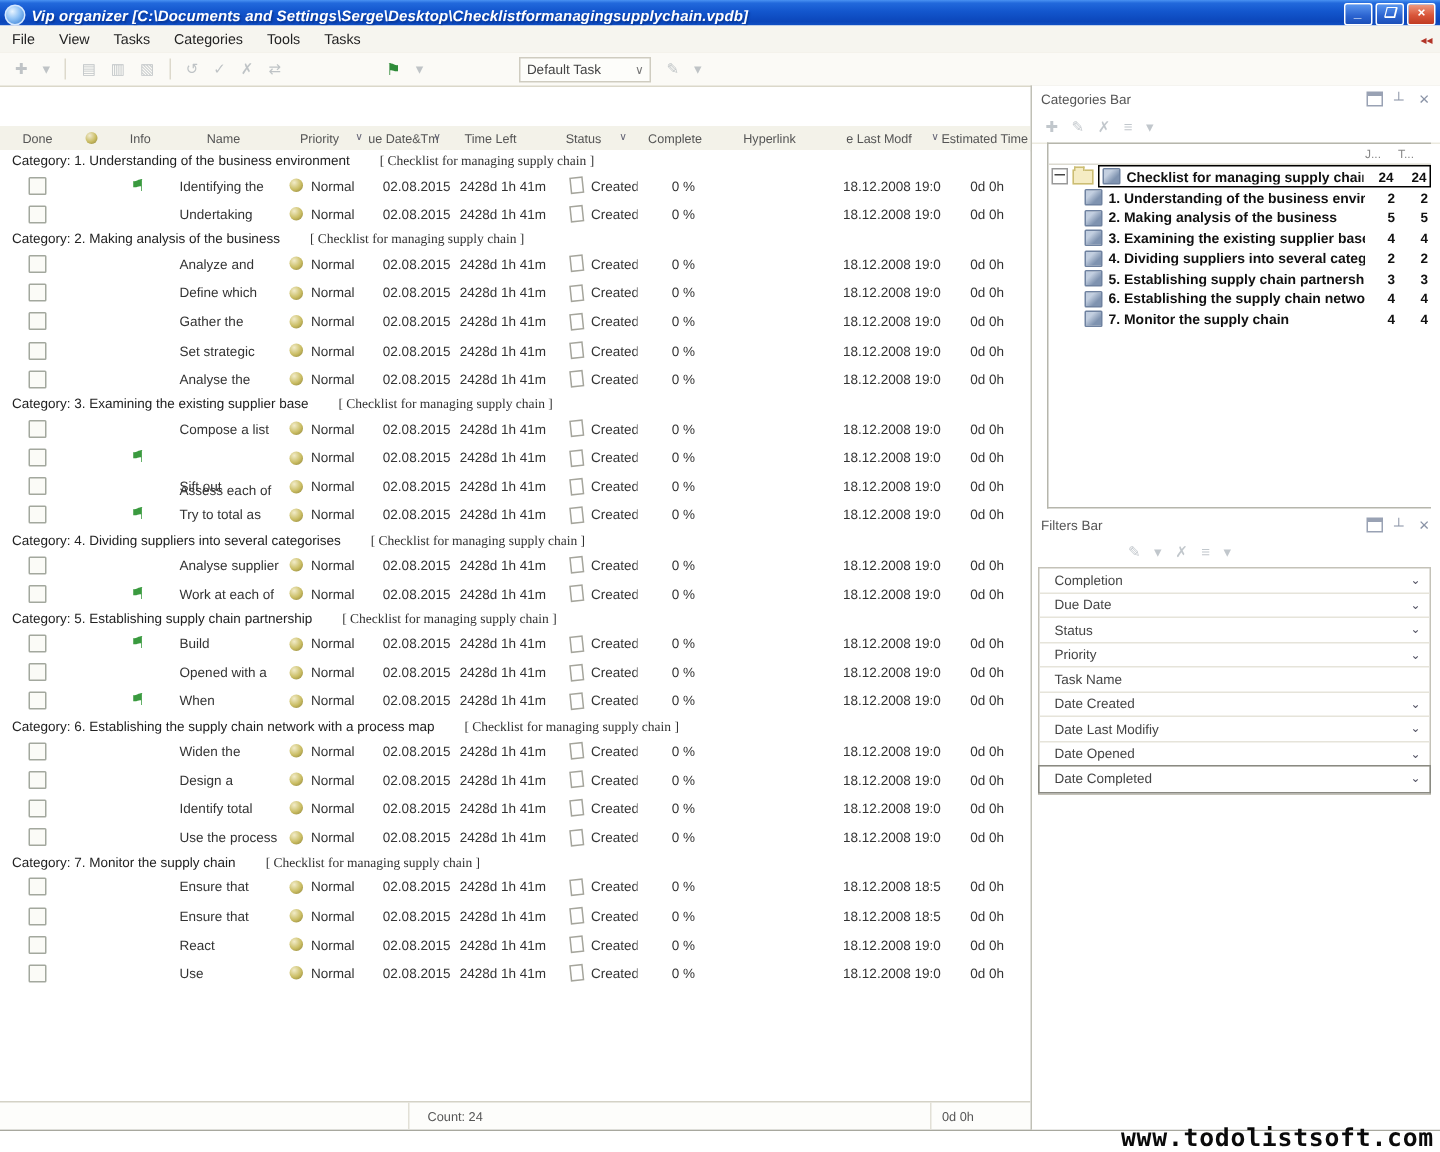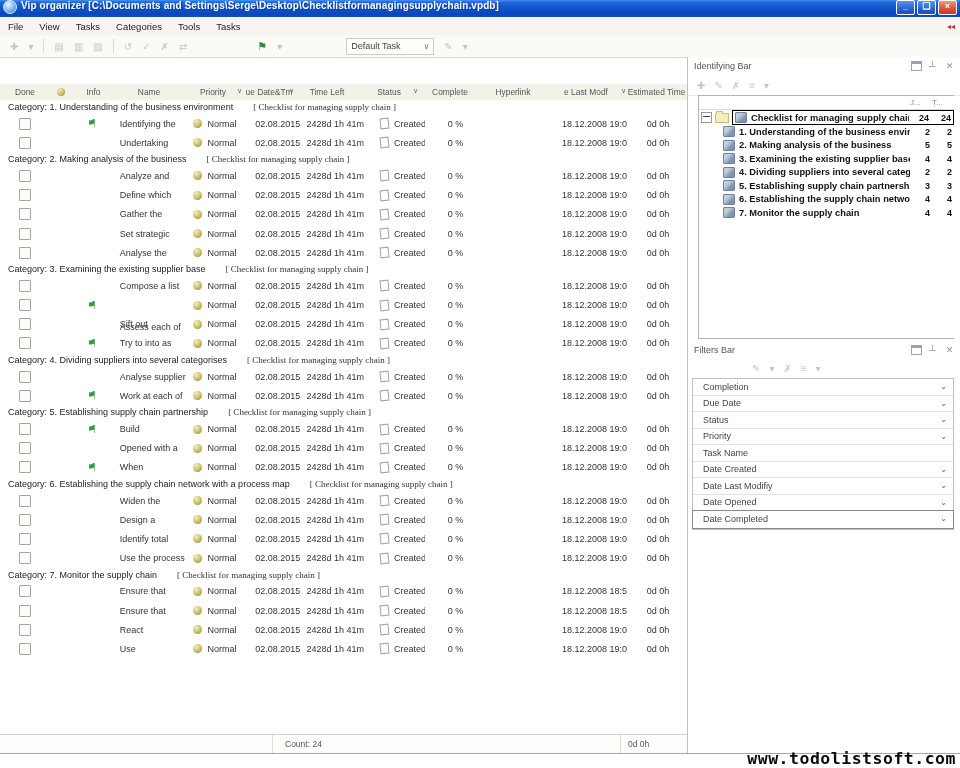--- a/index.html
+++ b/index.html
@@ -1,21 +1,21 @@
 <!DOCTYPE html>
 <html><head>
 <meta charset="utf-8">
 <style>
   html,body{margin:0;padding:0;background:#fff;width:960px;height:768px;overflow:hidden;
     font-family:"Liberation Sans",sans-serif;-webkit-font-smoothing:antialiased;}
   .window{position:absolute;left:0;top:0;width:960px;height:753px;background:#fff;}
   
   .titlebar{position:absolute;left:0;top:0;width:960px;height:17px;
     background:linear-gradient(180deg,#4a92f2 0%,#2269dc 12%,#1356cd 45%,#0b46ba 85%,#1150c4 100%);
-    display:flex;align-items:flex-start;color:#fff;}
+    display:flex;align-items:flex-end;color:#fff;font-style:italic;}
   .appicon{width:12px;height:12px;margin:0 4px 0 3px;border-radius:50%;
     background:radial-gradient(circle at 35% 30%,#e8f4ff,#8ec1f5 45%,#2f77cf);border:1px solid #d6e8ff;}
   .titletext{font-size:10px;font-weight:bold;white-space:nowrap;overflow:hidden;
     text-shadow:1px 1px 1px #0a3a9a;letter-spacing:.1px;flex:1;}
   .winbtns{display:flex;gap:2px;margin-right:3px;}
   .wbtn{width:17px;height:13px;border-radius:2px;border:1px solid #fff;color:#fff;font-size:9px;
     line-height:11px;text-align:center;font-weight:bold;
     background:linear-gradient(180deg,#5a96f0,#2a62cf 60%,#1c4fb8);}
   .wbtn.close{background:linear-gradient(180deg,#ef9a80,#d9563a 55%,#c03b22);}
   
@@ -505,21 +505,21 @@
             </span>
           </div>
           <div class="taskrow">
             <span class="cell" style="width: 50px;">
               <span class="ck"></span>
             </span>
             <span class="cell" style="width: 22px;"></span>
             <span class="cell" style="width: 43px;">
               <span class="flagw"><span class="flag">⚑</span></span>
             </span>
-            <span class="cell" style="width: 68px; padding-left: 7px;">Try to into as</span>
+            <span class="cell" style="width: 68px; padding-left: 7px;">Try to total as</span>
             <span class="cell" style="width: 60px; padding-left: 7px;">
               <span class="pball"></span>
               <span>Normal</span>
             </span>
             <span class="cell" style="width: 52px; justify-content: flex-end; padding-right: 3px; box-sizing: border-box;">
               <span>02.08.2015</span>
             </span>
             <span class="cell" style="width: 64px; justify-content: flex-end; padding-right: 2px; box-sizing: border-box;">
               <span>2428d 1h 41m</span>
             </span>
@@ -983,21 +983,21 @@
         <span class="cnt">Count: 24</span>
         <span class="tot">0d 0h</span>
       </div>
     </div>
 
     <div class="vdivider"></div>
 
     <div class="side">
 
       <div class="phead" style="top:0">
-        <span>Identifying Bar</span>
+        <span>Categories Bar</span>
         <span class="sp"></span>
         <span class="pico winico"></span>
         <span class="pico">┴</span>
         <span class="pico">✕</span>
       </div>
       <div class="ptools" style="top:18px">
           <span>✚</span>
           <span>✎</span>
           <span>✗</span>
           <span>≡</span>

